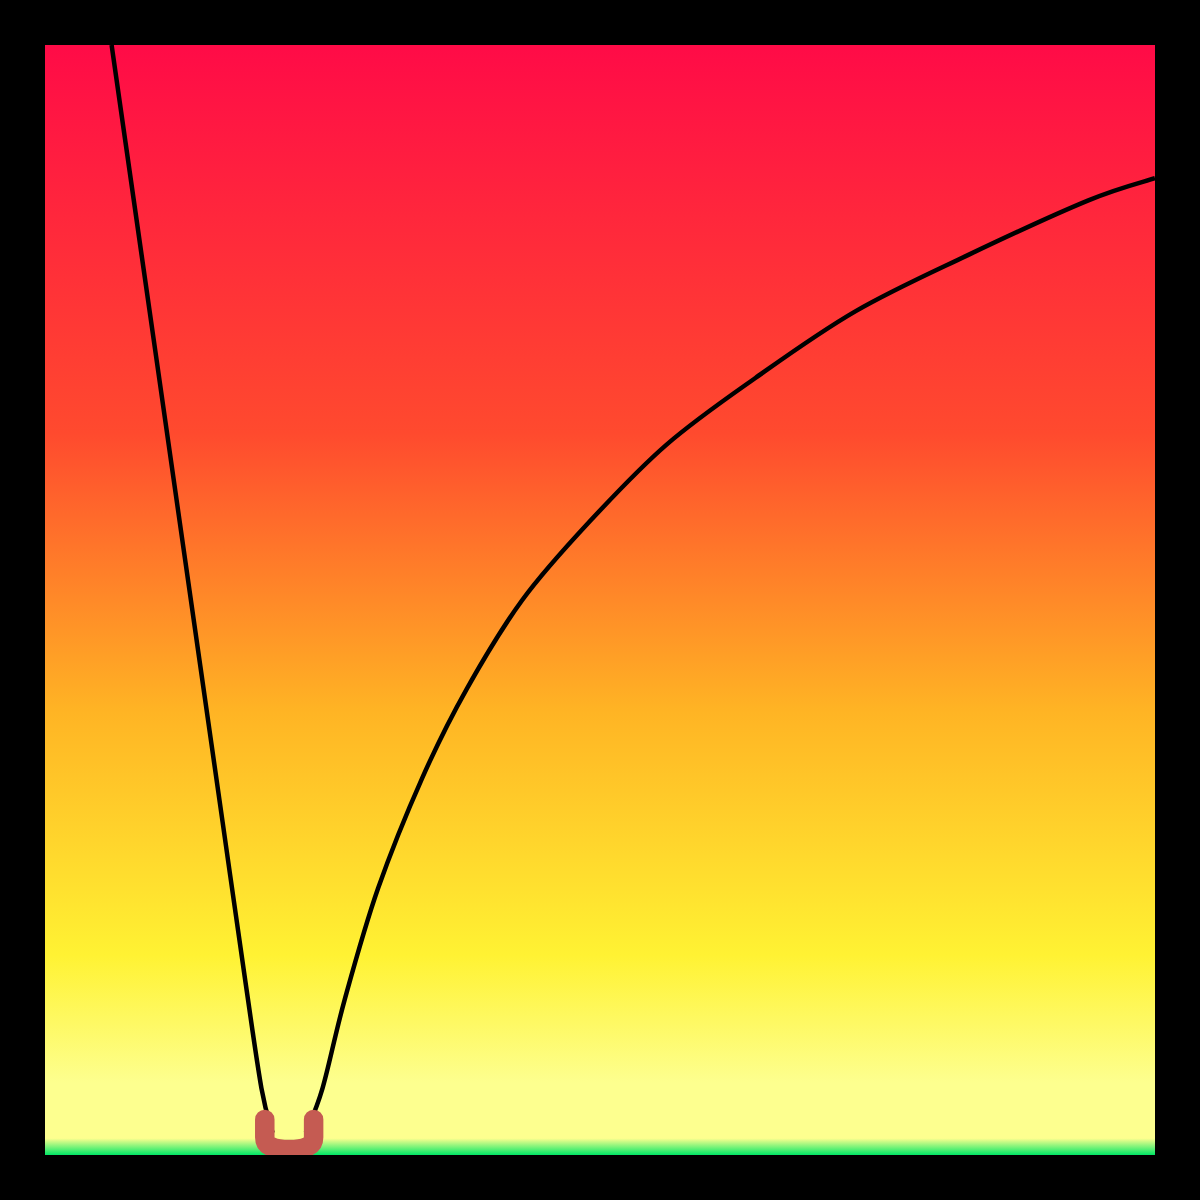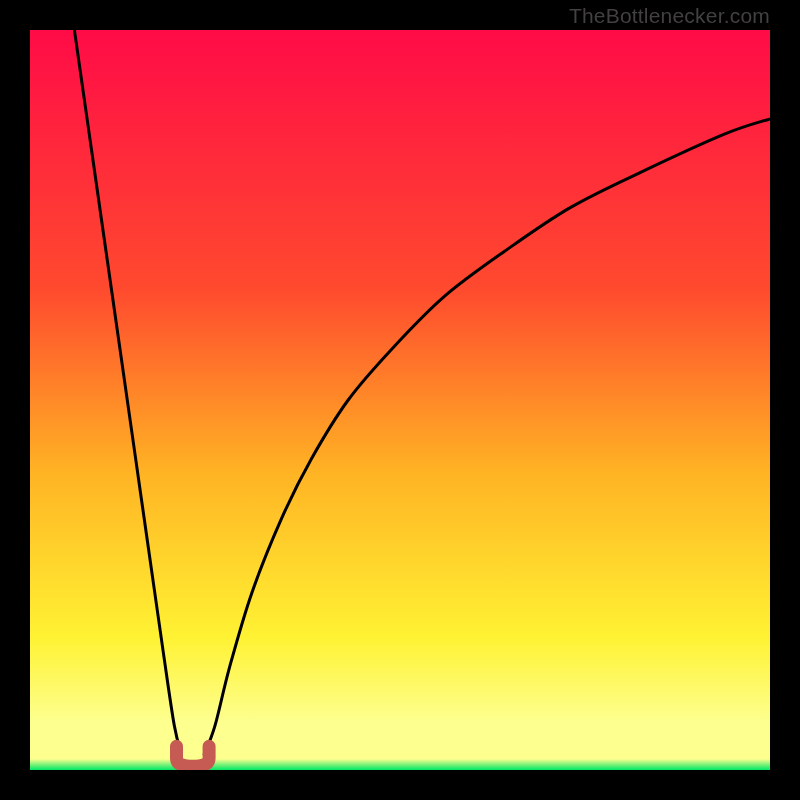--- a/index.html
+++ b/index.html
@@ -35,21 +35,20 @@
     font-weight: 500;
     letter-spacing: 0.2px;
   }
   svg { display: block; }
 </style>
 </head>
 <body>
 
 <div class="frame">
 
-  <div class="watermark">TheBottlenecker.com</div>
 
   <div class="plot">
     <svg id="plot-svg" width="740" height="740" viewBox="0 0 740 740">
       <defs>
         <linearGradient id="bg-grad" x1="0" y1="0" x2="0" y2="1">
             <stop offset="0%" stop-color="#ff0b47"></stop>
             <stop offset="35%" stop-color="#ff4a2e"></stop>
             <stop offset="60%" stop-color="#ffb424"></stop>
             <stop offset="82%" stop-color="#fff233"></stop>
             <stop offset="93.5%" stop-color="#fdff8f"></stop>

